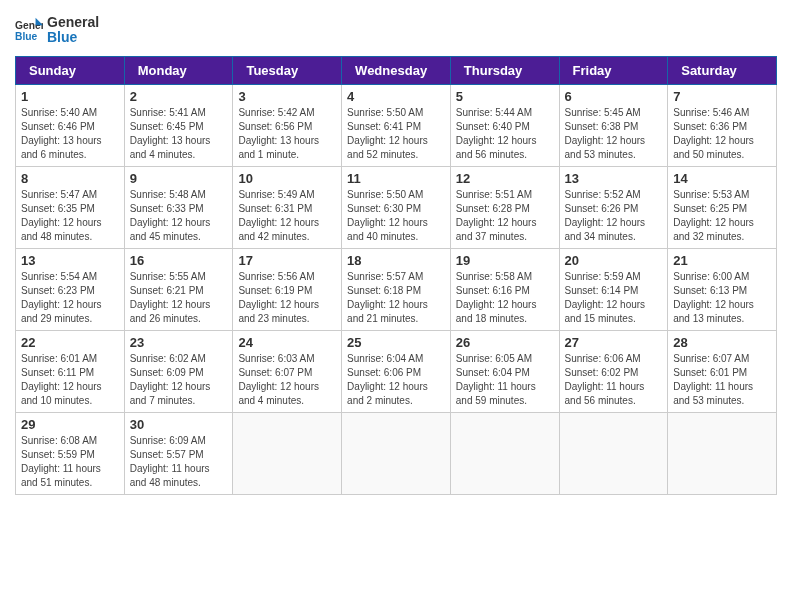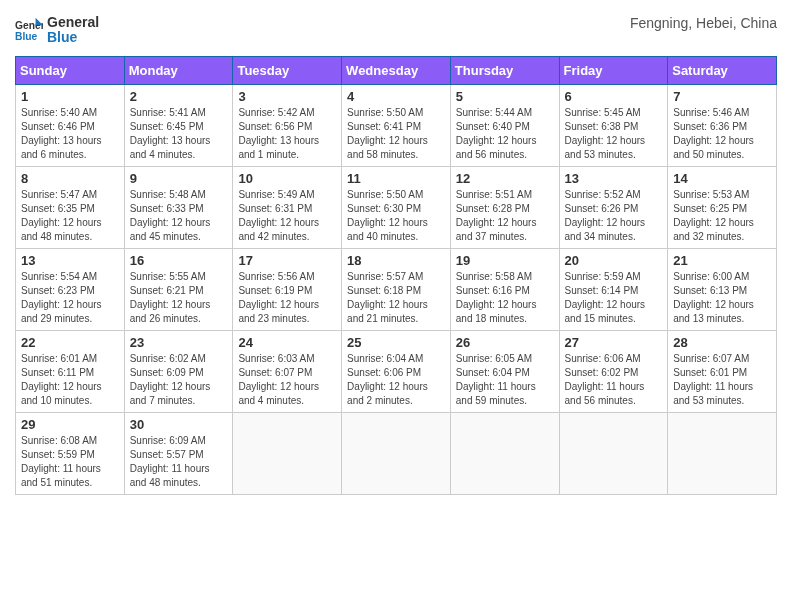--- a/index.html
+++ b/index.html
@@ -36,23 +36,23 @@
     .location {
       font-size: 14px;
       color: #555;
     }
     .calendar {
       width: 100%;
       border-collapse: collapse;
       font-size: 11px;
     }
     .calendar thead th {
-      background: #8b5cf6;
+      background: #4c1d95;
       color: #fff;
-      padding: 6px 4px;
+      padding: 6px 13px;
       text-align: left;
       font-size: 13px;
       font-weight: bold;
       border: 1px solid #1565a8;
     }
     .calendar tbody td {
       border: 1px solid #ccc;
       vertical-align: top;
       padding: 4px 5px;
       width: 14.28%;
@@ -83,21 +83,20 @@
       <text x="0" y="14" font-size="11" font-weight="bold" fill="#333">General</text>
       <text x="0" y="26" font-size="11" font-weight="bold" fill="#1a75bb">Blue</text>
       <polygon points="22,2 30,10 22,10" fill="#1a75bb"></polygon>
     </svg>
     <div style="display:flex;flex-direction:column;line-height:1.1;">
       <span style="font-size:14px;font-weight:bold;color:#333;">General</span>
       <span style="font-size:14px;font-weight:bold;color:#1a75bb;">Blue</span>
     </div>
   </div>
   <div class="title-area">
-    <div class="location">Fengning, Hebei, China</div>
   </div>
 </div>
 
 <table class="calendar">
   <thead>
     <tr>
       <th>Sunday</th>
       <th>Monday</th>
       <th>Tuesday</th>
       <th>Wednesday</th>
@@ -131,21 +130,21 @@
           <span>Sunrise: 5:42 AM</span><br>
           <span>Sunset: 6:56 PM</span><br>
           <span>Daylight: 13 hours and 1 minute.</span>
         </div>
       </td>
       <td>
         <span class="day-number">4</span>
         <div class="day-info">
           <span>Sunrise: 5:50 AM</span><br>
           <span>Sunset: 6:41 PM</span><br>
-          <span>Daylight: 12 hours and 58 minutes.</span>
+          <span>Daylight: 12 hours and 52 minutes.</span>
         </div>
       </td>
       <td>
         <span class="day-number">5</span>
         <div class="day-info">
           <span>Sunrise: 5:44 AM</span><br>
           <span>Sunset: 6:40 PM</span><br>
           <span>Daylight: 12 hours and 56 minutes.</span>
         </div>
       </td>

